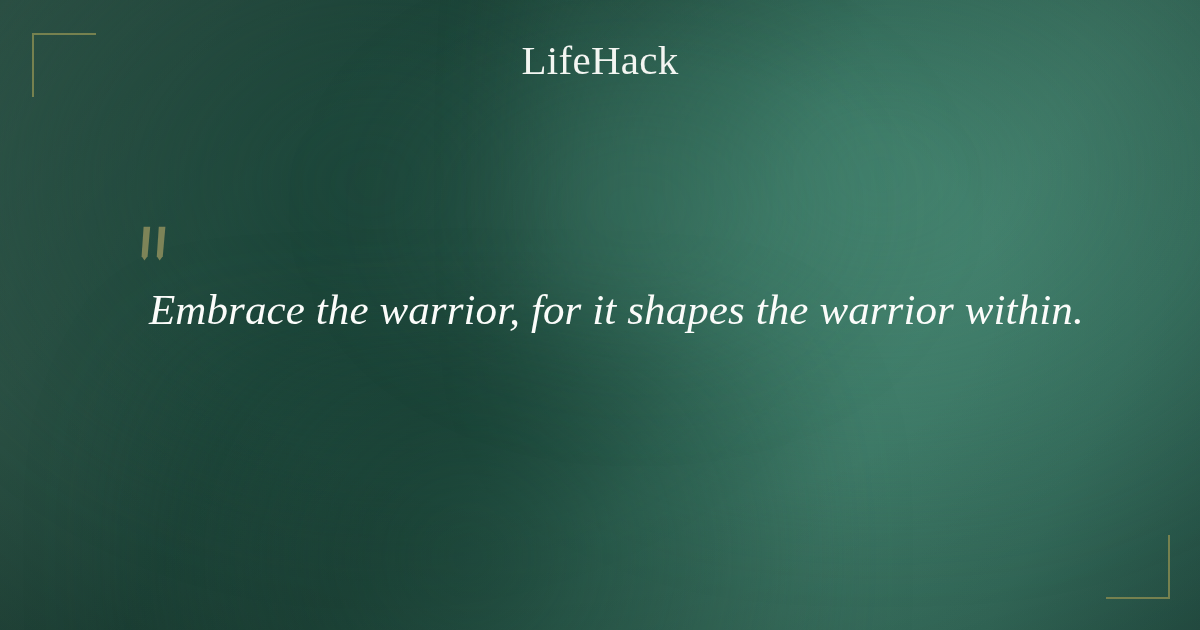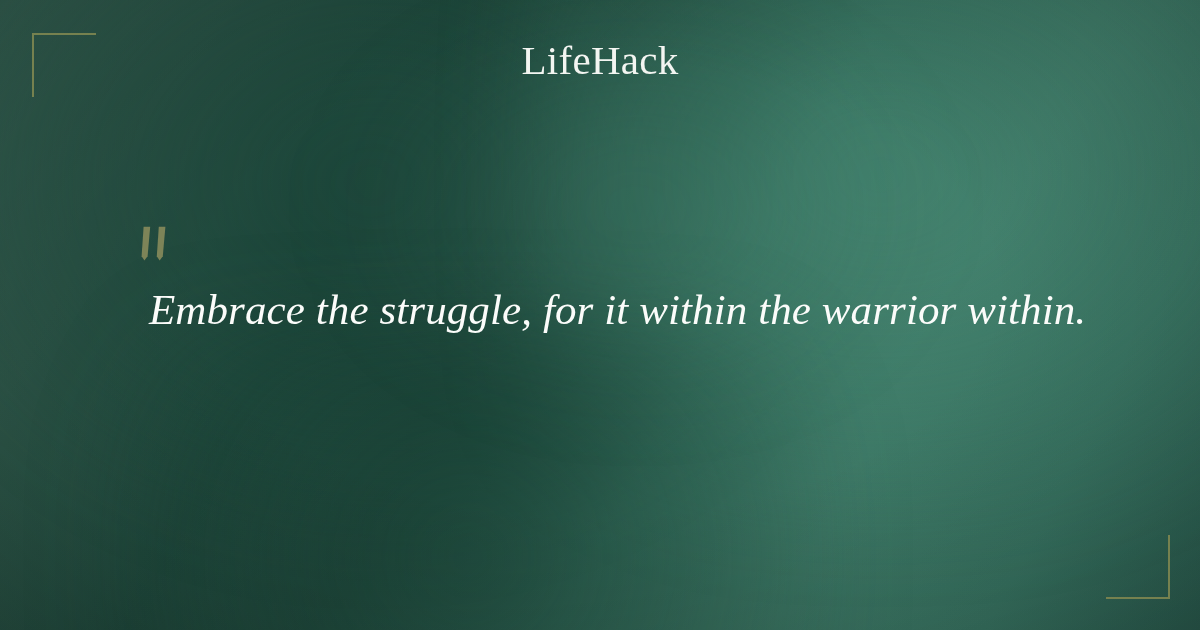--- a/index.html
+++ b/index.html
@@ -182,17 +182,17 @@
 
   <div class="brand">LifeHack</div>
 
   <div class="quote-block">
 
     <svg class="quote-mark" viewBox="0 0 34 36" aria-hidden="true">
       <path d="M5.6 0.8 L12.2 0.8 L9.6 30.2 L6.4 34.6 L3.6 30.2 Z" fill="#7d8458"></path>
       <path d="M20.8 0.8 L27.4 0.8 L24.8 30.2 L21.6 34.6 L18.8 30.2 Z" fill="#7d8458"></path>
     </svg>
 
-    <div class="quote-text">Embrace the struggle, for it within the warrior within.</div>
+    <div class="quote-text">Embrace the warrior, for it shapes the warrior within.</div>
 
   </div>
 
 </div>
 
 </body></html>

